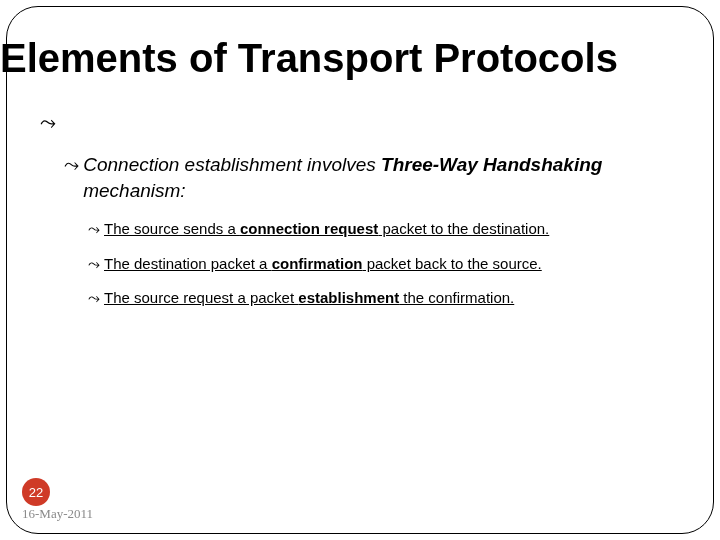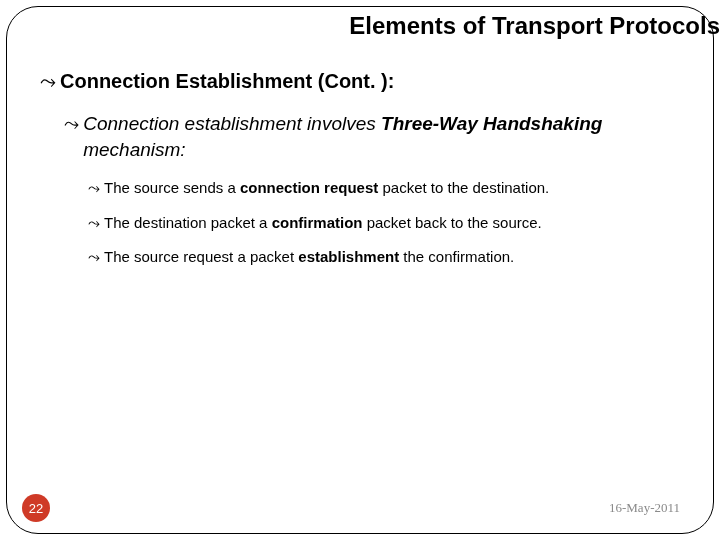--- a/index.html
+++ b/index.html
@@ -18,24 +18,24 @@
   .slide-frame {
     position: absolute;
     top: 6px;
     left: 6px;
     right: 6px;
     bottom: 6px;
     border: 1.5px solid #000;
     border-radius: 32px;
   }
   .title {
-    font-size: 24px;
+    font-size: 40px;
     font-weight: bold;
-    text-align: right;
-    padding-top: 12px;
+    text-align: left;
+    padding-top: 36px;
     color: #000;
   }
   .content {
     padding: 30px 40px 0 40px;
   }
   .level1 {
     font-size: 20px;
     font-weight: bold;
     color: #000;
     margin-bottom: 18px;
@@ -59,42 +59,43 @@
     font-size: 15px;
     color: #000;
     margin-left: 48px;
     margin-bottom: 14px;
     display: flex;
     align-items: flex-start;
     line-height: 1.35;
   }
   .level3 .text {
     flex: 1;
+    text-decoration: underline;
   }
   .bullet {
     font-family: 'Segoe UI Symbol', Arial, sans-serif;
     margin-right: 4px;
     flex-shrink: 0;
     font-weight: normal;
   }
   .level1 .bullet { font-size: 20px; }
   .level2 .bullet { font-size: 19px; }
   .level3 .bullet { font-size: 15px; }
 
   .footer {
     position: absolute;
     bottom: 18px;
     left: 0;
     right: 0;
     padding: 0 40px 0 22px;
     display: flex;
-    align-items: center;
     justify-content: space-between;
     font-size: 13px;
     color: #838383;
+    flex-direction: column;
   }
   .page-badge {
     width: 28px;
     height: 28px;
     border-radius: 50%;
     background: #cf3a27;
     color: #fff;
     display: flex;
     align-items: center;
     justify-content: center;
@@ -116,21 +117,20 @@
 <body>
 
 <div class="slide-frame"></div>
 
 <div class="title">Elements of Transport Protocols</div>
 
 <div class="content">
 
   <div class="level1">
     <span class="bullet">⤳</span>
-    <span class="text">Connection Establishment (Cont. ):</span>
   </div>
 
   <div class="level2">
     <span class="bullet">⤳</span>
     <span class="text">
       <span>Connection establishment involves </span><span class="bold">Three-Way Handshaking</span><span> mechanism:</span>
     </span>
   </div>
 
   <div class="level3">

